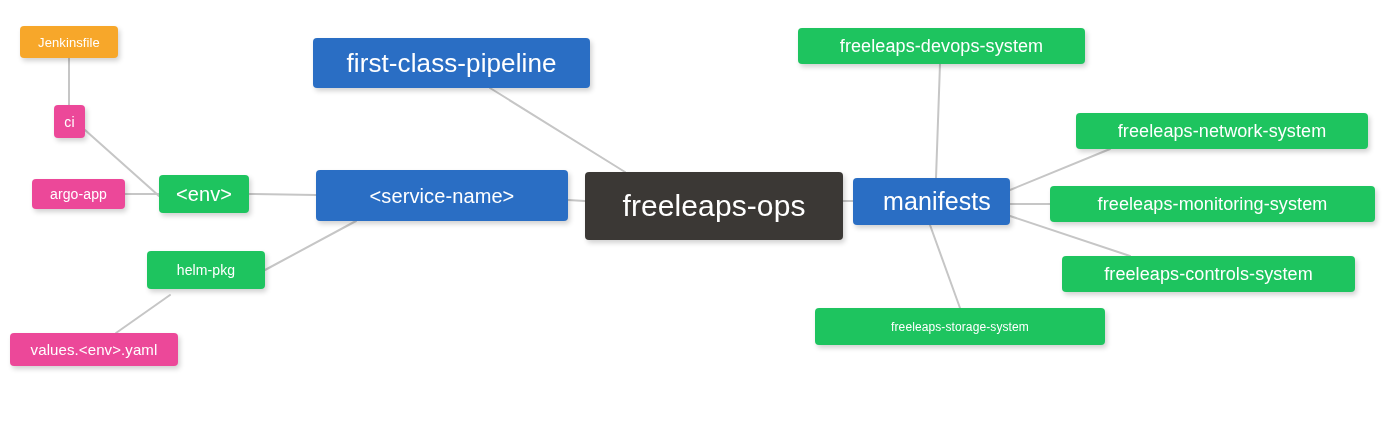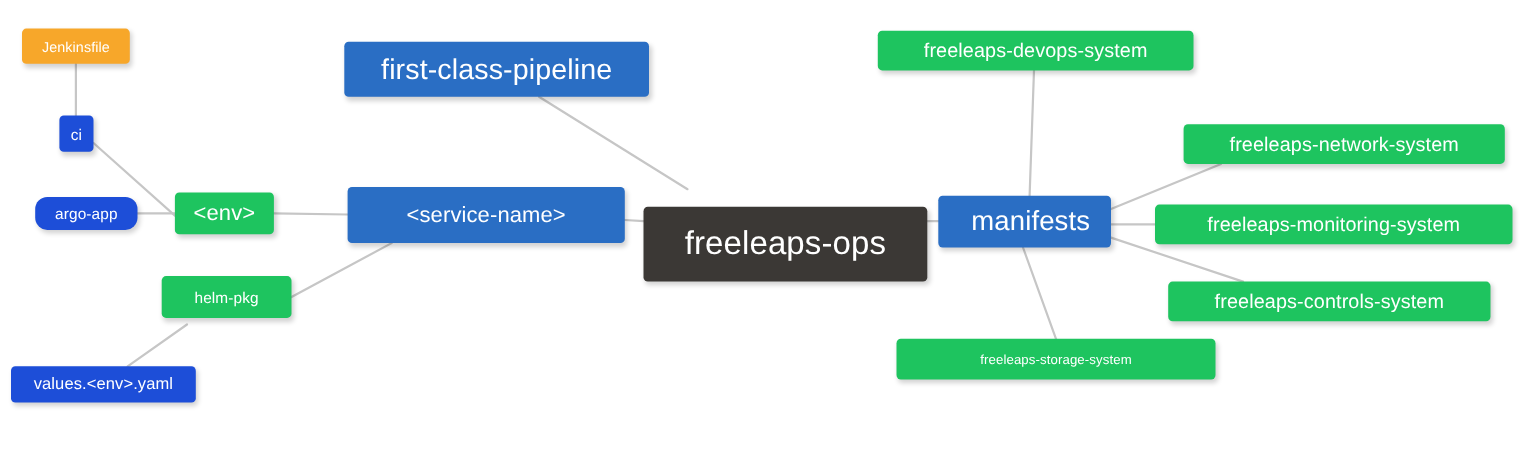--- a/index.html
+++ b/index.html
@@ -34,21 +34,21 @@
     white-space: nowrap;
     box-shadow: 2px 3px 5px rgba(0,0,0,0.18);
     letter-spacing: 0.1px;
     line-height: 1;
     cursor: pointer;
   }
   .node.central   { background: #3b3835; }
   .node.blue      { background: #2a6ec4; }
   .node.green     { background: #1ec45f; }
   .node.orange    { background: #f7a72a; }
-  .node.red       { background: #1d4ed8; }
+  .node.red       { background: #ec4899; }
 </style>
 </head>
 <body>
 
 <div id="canvas">
   <svg id="edges" viewBox="0 0 1390 421" xmlns="http://www.w3.org/2000/svg">
       <line x1="69" y1="58" x2="69" y2="105" stroke="#c6c6c6" stroke-width="2" stroke-linecap="round"></line>
       <line x1="85" y1="130" x2="159" y2="196" stroke="#c6c6c6" stroke-width="2" stroke-linecap="round"></line>
       <line x1="125" y1="194" x2="159" y2="194" stroke="#c6c6c6" stroke-width="2" stroke-linecap="round"></line>
       <line x1="249" y1="194" x2="316" y2="195" stroke="#c6c6c6" stroke-width="2" stroke-linecap="round"></line>
@@ -59,27 +59,27 @@
       <line x1="843" y1="201" x2="853" y2="201" stroke="#c6c6c6" stroke-width="2" stroke-linecap="round"></line>
       <line x1="936" y1="178" x2="940" y2="64" stroke="#c6c6c6" stroke-width="2" stroke-linecap="round"></line>
       <line x1="1010" y1="190" x2="1110" y2="149" stroke="#c6c6c6" stroke-width="2" stroke-linecap="round"></line>
       <line x1="1010" y1="204" x2="1050" y2="204" stroke="#c6c6c6" stroke-width="2" stroke-linecap="round"></line>
       <line x1="1010" y1="216" x2="1130" y2="256" stroke="#c6c6c6" stroke-width="2" stroke-linecap="round"></line>
       <line x1="930" y1="225" x2="960" y2="308" stroke="#c6c6c6" stroke-width="2" stroke-linecap="round"></line>
     </svg>
   <div id="nodes">
       <div class="node orange" style="left: 20px; top: 26px; width: 98px; height: 32px; font-size: 13px;">Jenkinsfile</div>
       <div class="node red" style="left: 54px; top: 105px; width: 31px; height: 33px; font-size: 14px;">ci</div>
-      <div class="node red" style="left: 32px; top: 179px; width: 93px; height: 30px; font-size: 14px; border-radius: 11px;">argo-app</div>
+      <div class="node red" style="left: 32px; top: 179px; width: 93px; height: 30px; font-size: 14px;">argo-app</div>
       <div class="node green" style="left: 159px; top: 175px; width: 90px; height: 38px; font-size: 20px;">&lt;env&gt;</div>
       <div class="node green" style="left: 147px; top: 251px; width: 118px; height: 38px; font-size: 14px;">helm-pkg</div>
       <div class="node red" style="left: 10px; top: 333px; width: 168px; height: 33px; font-size: 15px;">values.&lt;env&gt;.yaml</div>
       <div class="node blue" style="left: 313px; top: 38px; width: 277px; height: 50px; font-size: 26px;">first-class-pipeline</div>
       <div class="node blue" style="left: 316px; top: 170px; width: 252px; height: 51px; font-size: 20px;">&lt;service-name&gt;</div>
-      <div class="node central" style="left: 585px; top: 172px; width: 258px; height: 68px; font-size: 30px; margin-top: 16px;">freeleaps-ops</div>
+      <div class="node central" style="left: 585px; top: 172px; width: 258px; height: 68px; font-size: 30px;">freeleaps-ops</div>
       <div class="node blue" style="left: 853px; top: 178px; width: 157px; height: 47px; font-size: 25px; padding-left: 11px;">manifests</div>
       <div class="node green" style="left: 798px; top: 28px; width: 287px; height: 36px; font-size: 18px;">freeleaps-devops-system</div>
       <div class="node green" style="left: 1056px; top: 113px; width: 292px; height: 36px; font-size: 18px; margin-left: 20px;">freeleaps-network-system</div>
       <div class="node green" style="left: 1050px; top: 186px; width: 325px; height: 36px; font-size: 18px;">freeleaps-monitoring-system</div>
       <div class="node green" style="left: 1062px; top: 256px; width: 293px; height: 36px; font-size: 18px;">freeleaps-controls-system</div>
       <div class="node green" style="left: 815px; top: 308px; width: 290px; height: 37px; font-size: 12px;">freeleaps-storage-system</div>
     </div>
 </div>
 
 </body></html>

